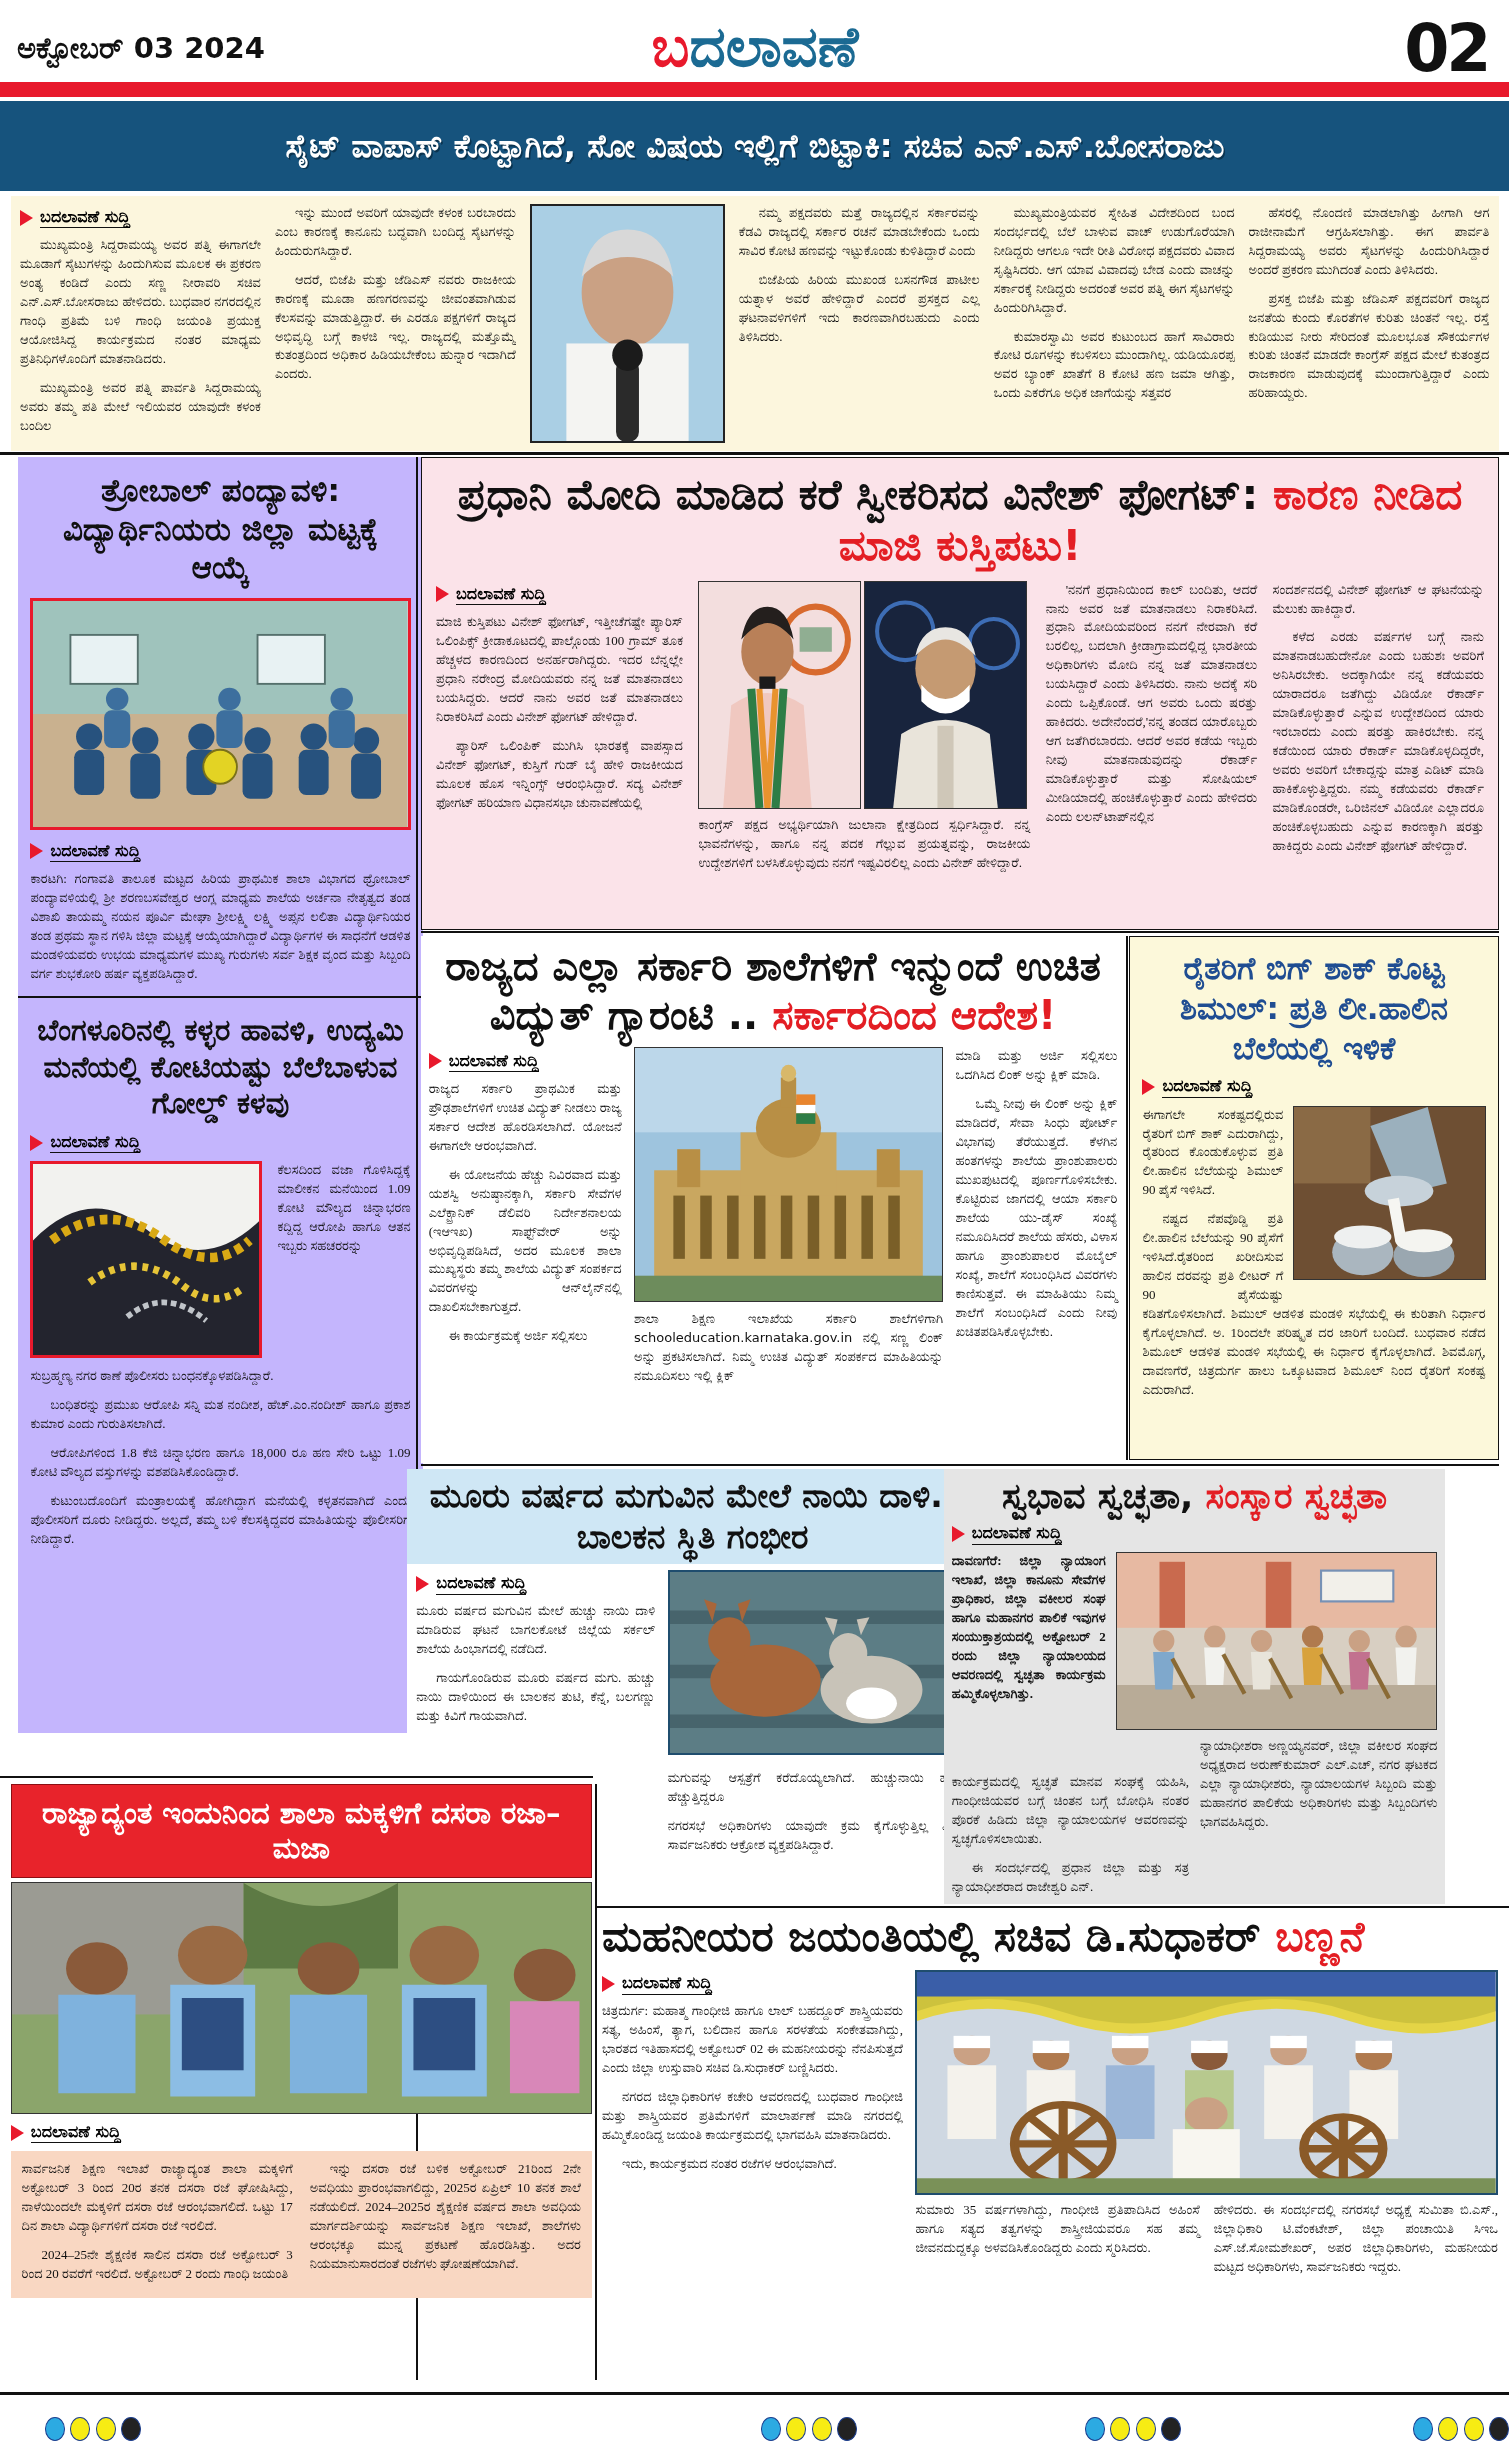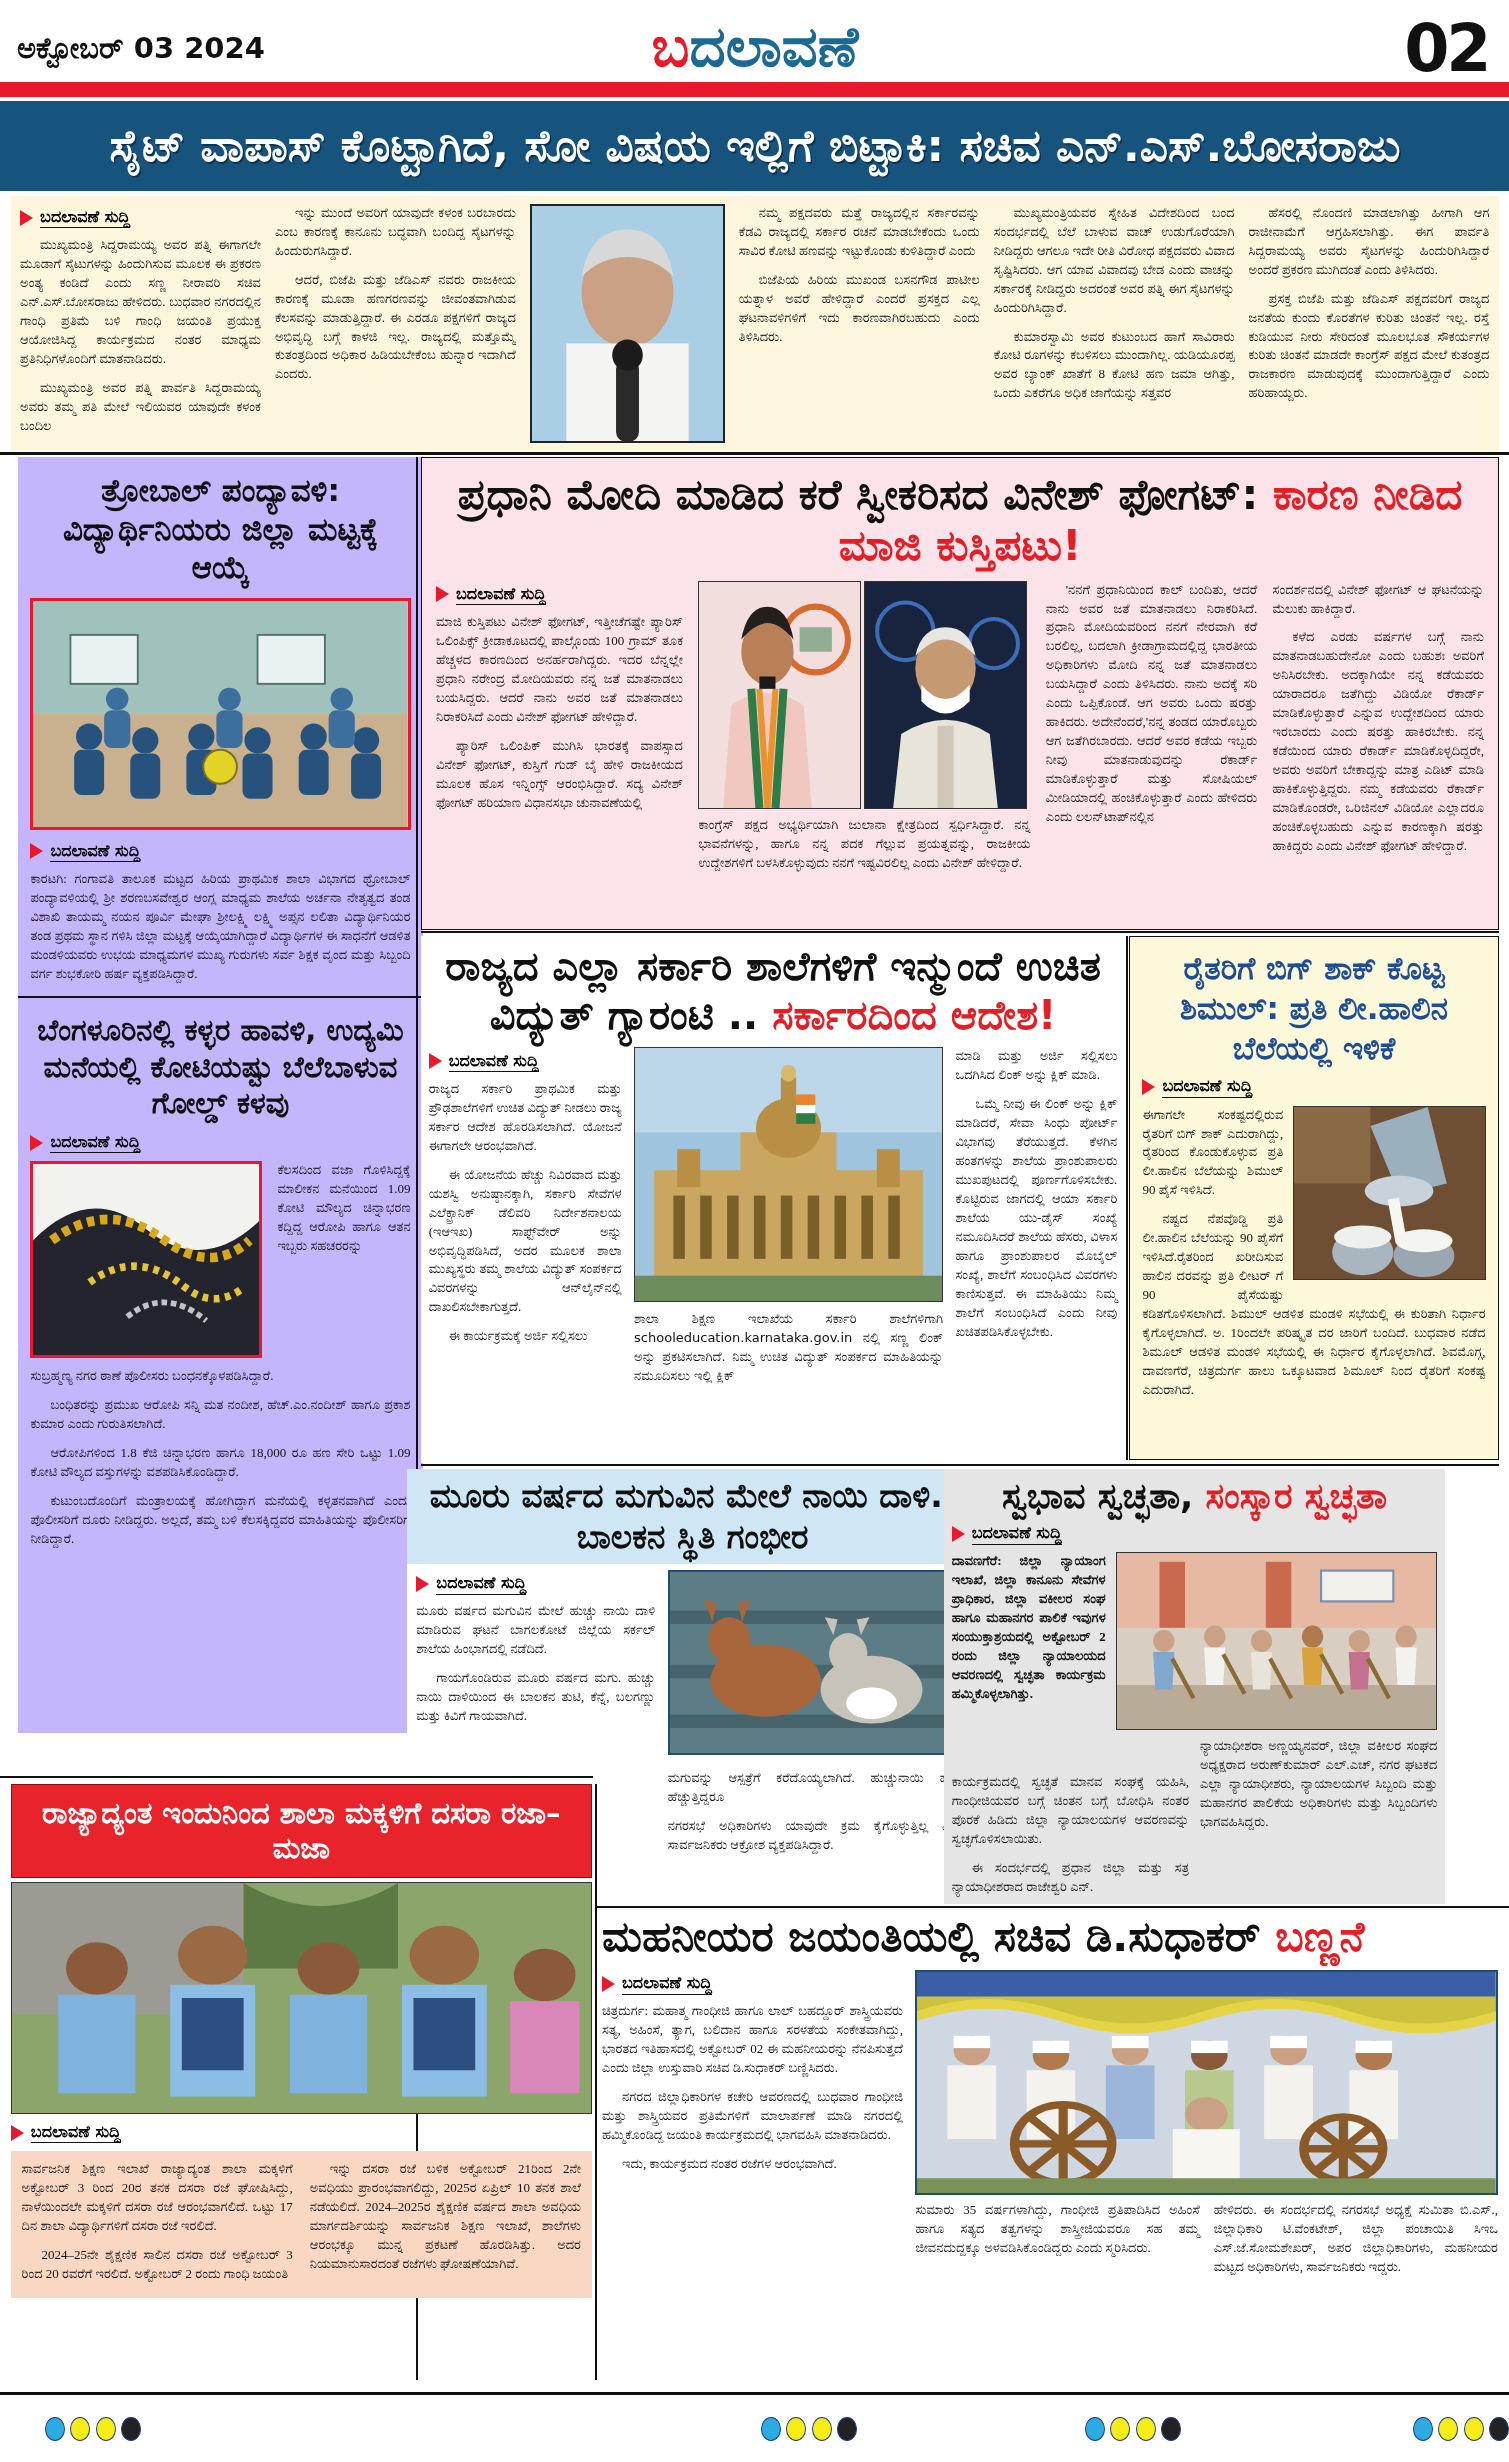--- a/index.html
+++ b/index.html
@@ -8,21 +8,21 @@
   .abs{position:absolute;}
   .nb{box-sizing:border-box;}
   
   .mast-date{left:17px;top:31px;font-size:29px;font-weight:bold;color:#111;font-family:"DejaVu Sans",sans-serif;}
   .mast-title{left:0;top:14px;width:1510px;text-align:center;font-size:56px;font-weight:bold;font-family:"DejaVu Sans",sans-serif;}
   .mast-title .t1{color:#e8192c;}
   .mast-title .t2{color:#1b6a93;}
   .mast-page{right:21.6px;top:10.8px;font-size:65px;font-weight:bold;color:#111;font-family:"DejaVu Sans",sans-serif;letter-spacing:-3.1px;}
   .bar-red{left:0;top:82px;width:1510px;height:14.7px;background:#e8192c;}
   .banner{left:0;top:101px;width:1510px;height:90px;background:#16537d;display:flex;align-items:center;justify-content:center;}
-  .banner h1{margin:0;color:#ffffff;font-size:44px;font-weight:bold;font-family:"DejaVu Sans",sans-serif;text-shadow:1.5px 1.5px 0 #0a334f;}
+  .banner h1{margin:0;color:#ffffff;font-size:32px;font-weight:bold;font-family:"DejaVu Sans",sans-serif;text-shadow:1.5px 1.5px 0 #0a334f;}
   
   .bodytext p{margin:0 0 10px 0;font-size:13px;line-height:1.46;text-align:justify;text-indent:20px;color:#111;}
   .byline{display:flex;align-items:center;gap:7px;margin:3.1px 0 7.7px 0;}
   .byline .tri{width:0;height:0;border-left:13px solid #e8192c;border-top:8.5px solid transparent;border-bottom:8.5px solid transparent;}
   .byline b{font-size:16px;border-bottom:1.9px solid #111;padding-bottom:1.5px;font-family:"DejaVu Sans",sans-serif;}
   .ph{position:relative;overflow:hidden;background:#cccccc;}
   .ph svg{position:absolute;left:0;top:0;width:100%;height:100%;}
   .hl{font-family:"DejaVu Sans",sans-serif;font-weight:bold;color:#111;}
   .red{color:#e31e24;}
   .rule{background:#111;}

